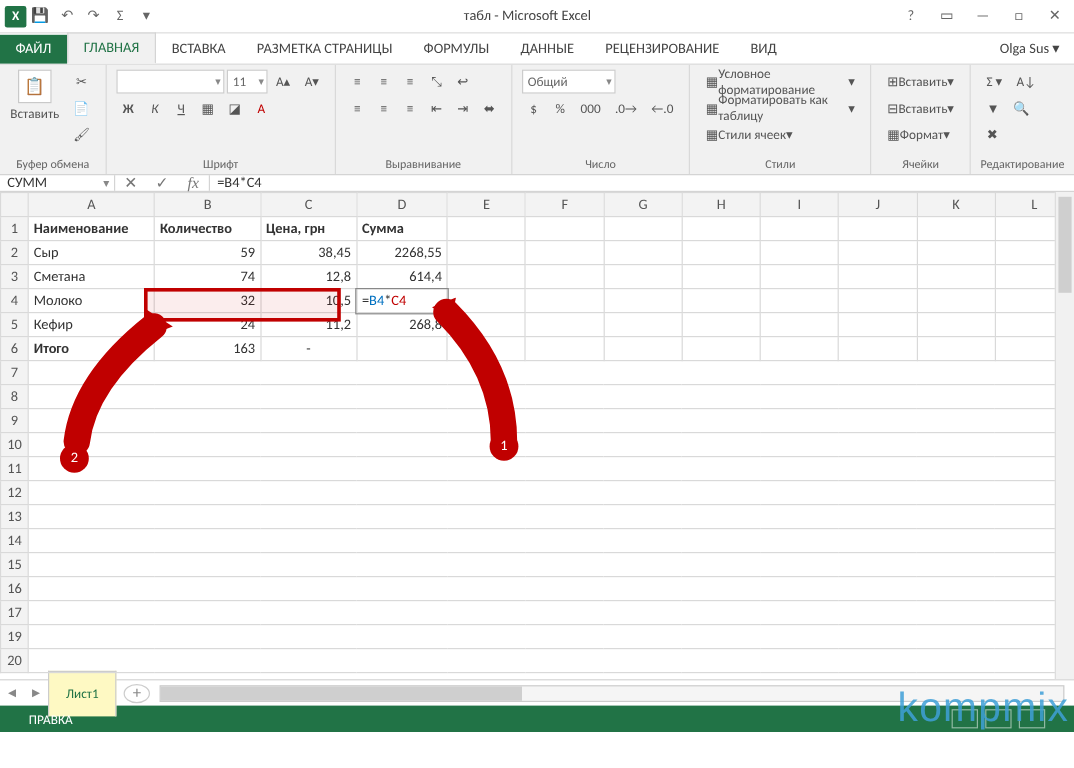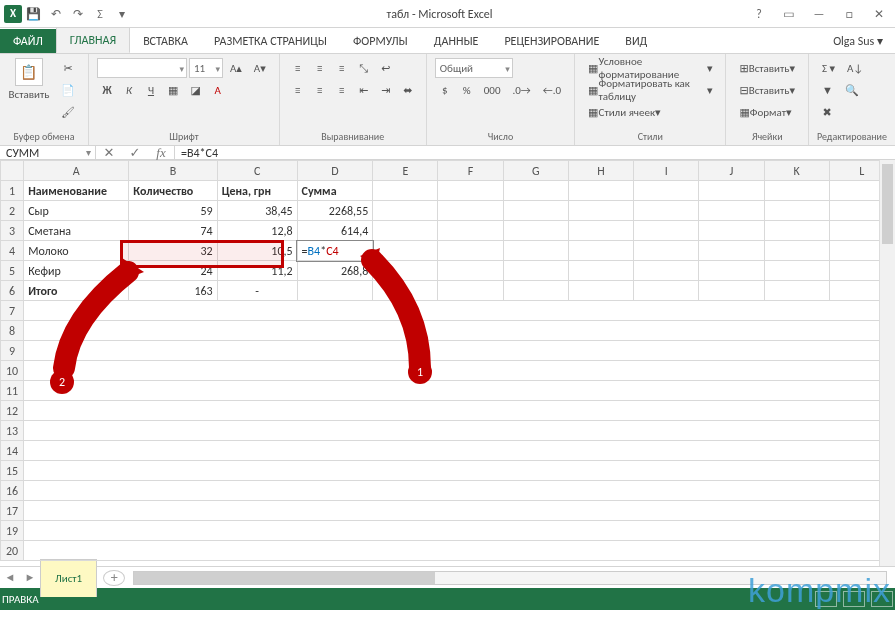--- a/index.html
+++ b/index.html
@@ -62,21 +62,21 @@
 
   
   .sheetbar { height:22px; border-top:1px solid #d4d4d4; display:flex; align-items:center; background:#fff; font-size:11px; }
   .sheetbar .nav { width:20px; text-align:center; color:#888; }
   .sheet-tab { padding:12px 14px; border:1px solid #ccc; border-bottom:none; background:#fef9c3; font-weight:normal; color:#217346; }
   .add-sheet { width:22px; text-align:center; color:#888; font-size:14px; border:1px solid #ccc; border-radius:50%; margin-left:6px; height:16px; line-height:14px;}
   .hscroll { flex:1; margin:0 8px; height:14px; border:1px solid #ccc; position:relative; background:#f5f5f5;}
   .hscroll .thumb{ position:absolute; left:0; top:0; bottom:0; width:40%; background:#cfcfcf;}
 
   
-  .statusbar { height:22px; background:#217346; display:flex; align-items:center; padding:0 2px; color:#fff; font-size:11px; gap:20px; }
+  .statusbar { height:22px; background:#217346; display:flex; align-items:center; padding:0 24px; color:#fff; font-size:11px; gap:20px; }
   .statusbar .right { margin-left:auto; display:flex; gap:6px; align-items:center;}
   .view-btn { width:22px; height:16px; border:1px solid rgba(255,255,255,0.5); }
 
   .watermark { position:absolute; right:4px; bottom:30px; font-size:34px; font-weight:300; color:#3fa0d8; opacity:0.85; letter-spacing:1px; font-family:Arial,sans-serif;}
   .vscroll { position:absolute; right:0; top:0; bottom:0; width:16px; background:#f1f1f1; border-left:1px solid #ddd;}
   .vscroll .thumb{position:absolute; left:2px; right:2px; top:4px; height:80px; background:#cfcfcf;}
   
   .formula-blue { color:#0070c0; }
   .formula-red { color:#c00000; }
   .active-cell { background:#fff; outline:1px solid #888;}

